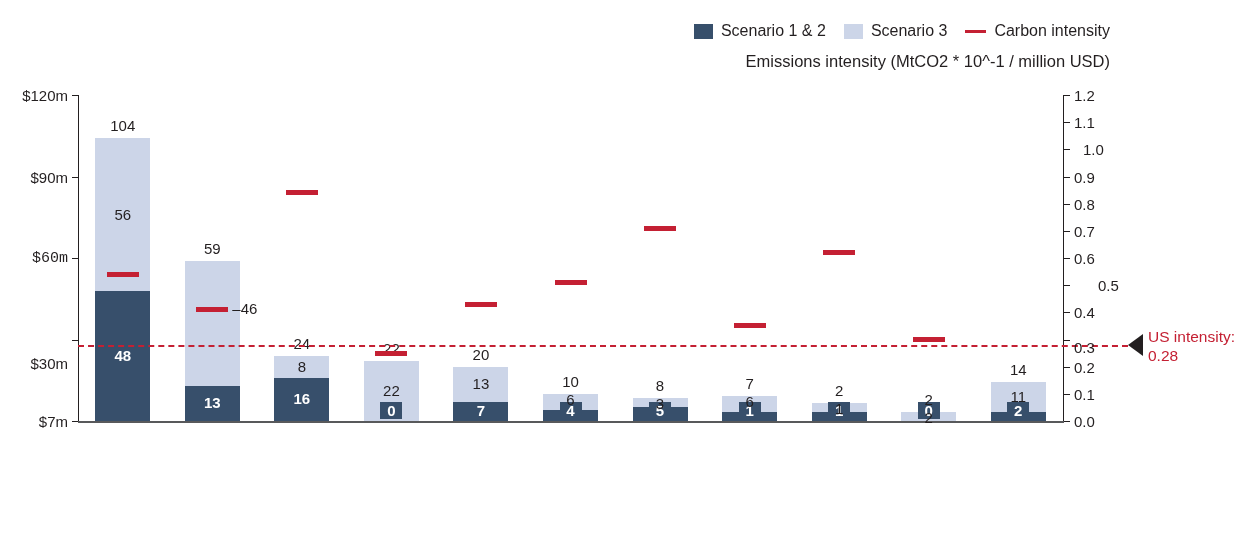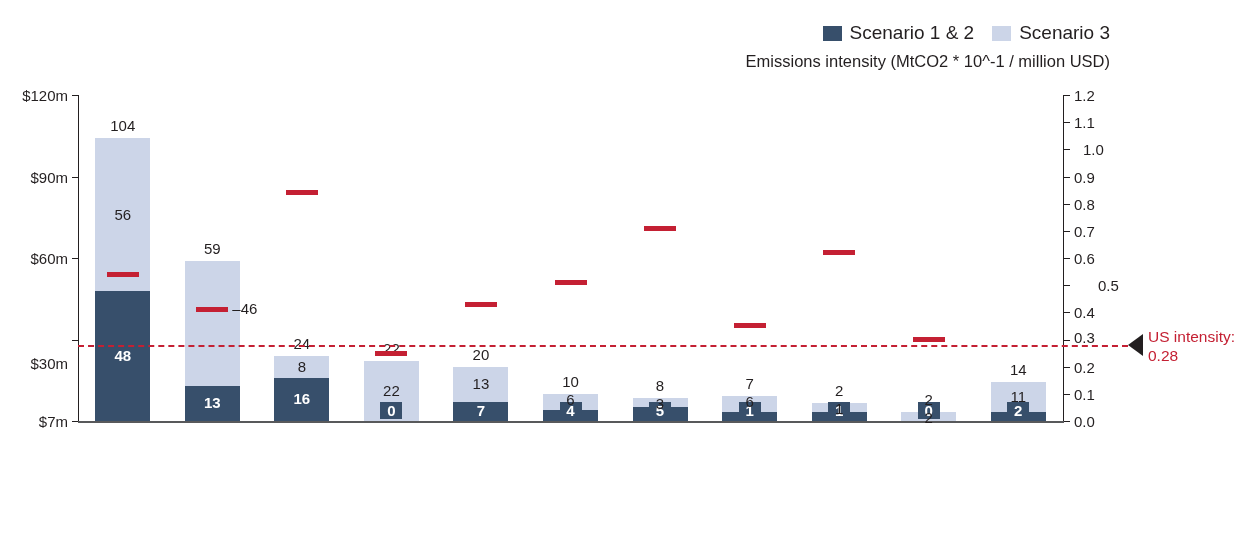--- a/index.html
+++ b/index.html
@@ -10,21 +10,21 @@
     font-family: "Liberation Sans", sans-serif;
     color: #231f20;
     overflow: hidden;
   }
   #root { position: relative; width: 1240px; height: 535px; }
 
   
   #legend {
     position: absolute; left: 640px; top: 22px; width: 470px;
     display: flex; align-items: center; justify-content: flex-end;
-    gap: 18px; font-size: 19px;
+    gap: 18px; font-size: 16px;
   }
   .legend-entry { display: flex; align-items: center; gap: 8px; white-space: nowrap; }
   .legend-swatch { width: 19px; height: 15px; display: inline-block; }
   .legend-line { width: 21px; height: 0; border-top: 3.5px solid #c42033; display: inline-block; }
   #legend-sub {
     position: absolute; left: 600px; top: 52px; width: 510px;
     text-align: right; font-size: 16.5px; white-space: nowrap;
   }
 
   
@@ -115,20 +115,24 @@
 
   <div id="legend">
       <div class="legend-entry">
         <span class="legend-swatch" style="background: rgb(55, 79, 107);"></span>
         <span>Scenario 1 &amp; 2</span>
       </div>
       <div class="legend-entry">
         <span class="legend-swatch" style="background: rgb(204, 213, 232);"></span>
         <span>Scenario 3</span>
       </div>
+      <div class="legend-entry">
+        <span class="legend-line" style="border-top-color: rgb(196, 32, 51);"></span>
+        <span>Carbon intensity</span>
+      </div>
     </div>
   <div id="legend-sub">Emissions intensity (MtCO2 * 10^-1 / million USD)</div>
 
 
   <div id="axis-left"></div>
   <div id="axis-right"></div>
   <div id="axis-bottom"></div>
 
   <div id="plot">
       <div class="bar-group" style="left: 17.2727px; width: 55px; height: 326px;">
@@ -223,33 +227,33 @@
   <div id="us-annot" style="left: 1148px; top: 326.933px;">
     <div>US intensity:</div>
     <div>0.28</div>
   </div>
 
 <div class="tick-l" style="top: 421px;"></div>
     <div class="ylabel-l" style="top: 421px;">$7m</div>
     <div class="tick-l" style="top: 339.5px;"></div>
     <div class="ylabel-l" style="top: 339.5px; margin-top: 23px;">$30m</div>
     <div class="tick-l" style="top: 258px;"></div>
-    <div class="ylabel-l" style="top: 258px;">$60m</div>
+    <div class="ylabel-l" style="top: 258px; font-family: Liberation Mono, monospace;">$60m</div>
     <div class="tick-l" style="top: 176.5px;"></div>
     <div class="ylabel-l" style="top: 176.5px;">$90m</div>
     <div class="tick-l" style="top: 95px;"></div>
     <div class="ylabel-l" style="top: 95px;">$120m</div>
     <div class="tick-r" style="top: 421px;"></div>
     <div class="ylabel-r" style="top: 421px;">0.0</div>
     <div class="tick-r" style="top: 393.833px;"></div>
     <div class="ylabel-r" style="top: 393.833px;">0.1</div>
     <div class="tick-r" style="top: 366.667px;"></div>
     <div class="ylabel-r" style="top: 366.667px;">0.2</div>
     <div class="tick-r" style="top: 339.5px;"></div>
-    <div class="ylabel-r" style="top: 337px;">0.3</div>
+    <div class="ylabel-r" style="top: 347px;">0.3</div>
     <div class="tick-r" style="top: 312.333px;"></div>
     <div class="ylabel-r" style="top: 312.333px;">0.4</div>
     <div class="tick-r" style="top: 285.167px;"></div>
     <div class="ylabel-r" style="top: 285.167px; margin-left: 24px;">0.5</div>
     <div class="tick-r" style="top: 258px;"></div>
     <div class="ylabel-r" style="top: 258px;">0.6</div>
     <div class="tick-r" style="top: 230.833px;"></div>
     <div class="ylabel-r" style="top: 230.833px;">0.7</div>
     <div class="tick-r" style="top: 203.667px;"></div>
     <div class="ylabel-r" style="top: 203.667px;">0.8</div>

